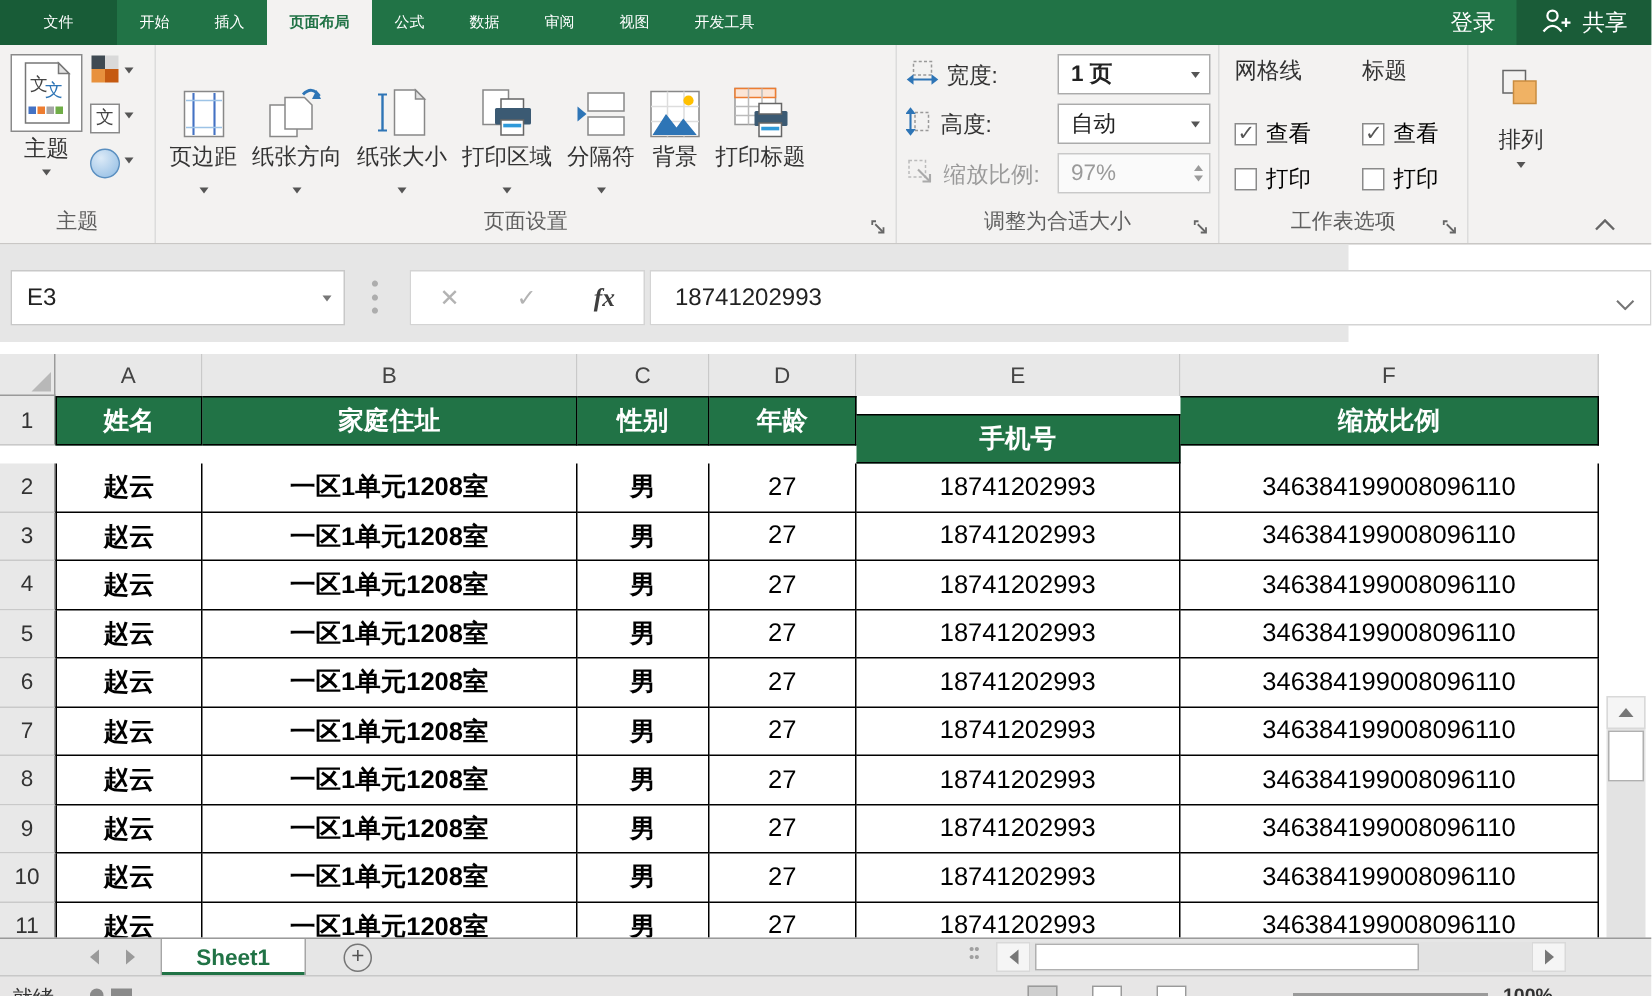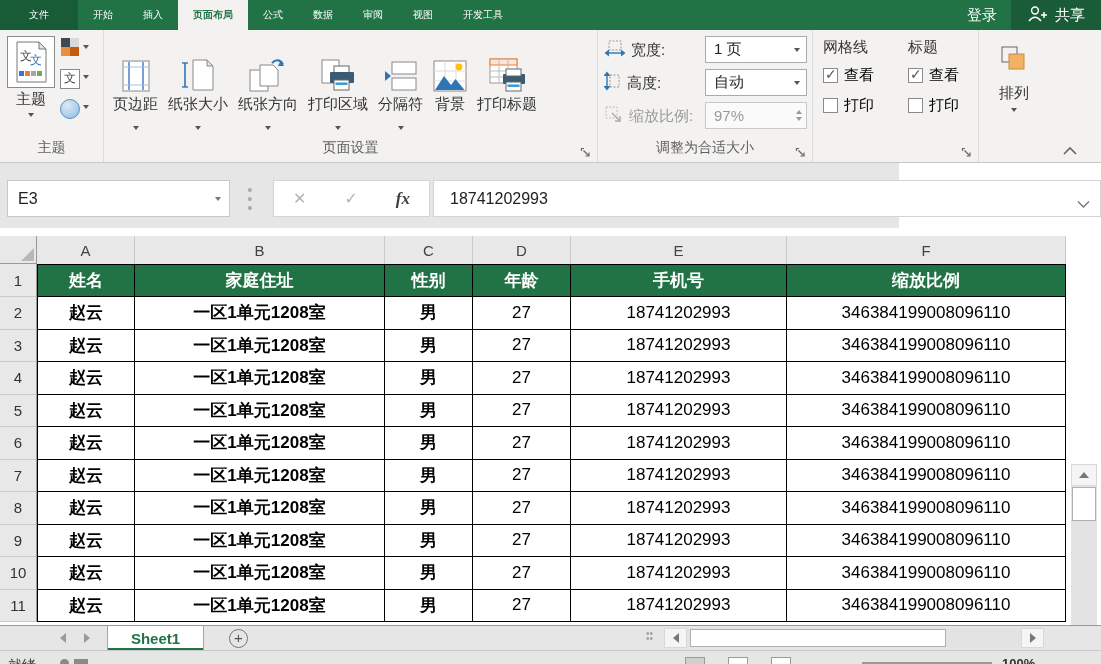--- a/index.html
+++ b/index.html
@@ -48,21 +48,21 @@
   .scalerow.dis .slb { color:#9a9a9a; }
   .combo { position:absolute; left:107px; width:102px; height:27px; background:#fff; border:1px solid #ABABAB; font-size:15px; color:#222; display:flex; align-items:center; padding-left:8px; }
   .combo .dar { position:absolute; right:6px; top:11px; }
   .combo.dis { background:#FAFAFA; border-color:#C9C9C9; color:#9a9a9a; }
   .spin { position:absolute; right:4px; top:4px; display:flex; flex-direction:column; gap:3px; }
   .spin i { width:0; height:0; border:3.5px solid transparent; display:block; }
   .spin .up { border-bottom:4.5px solid #9a9a9a; }
   .spin .dn { border-top:4.5px solid #9a9a9a; }
 
   .so-col { position:absolute; top:8px; }
-  .so-title { font-size:15px; color:#333; margin-bottom:9px; }
+  .so-title { font-size:15px; color:#333; margin-bottom:23px; }
   .so-row { display:flex; align-items:center; gap:6px; margin-bottom:11px; }
   .cb { width:15px; height:15px; background:#fff; border:1px solid #8a8a8a; position:relative; }
   .cb.on::after { content:"✓"; position:absolute; left:1px; top:-3px; font-size:14px; color:#555; }
 
   .collapse { position:absolute; left:1062px; top:112px; width:20px; height:16px; }
 
   
   .fxbar { position:absolute; left:0; top:163px; width:899px; height:65px; background:#E6E6E6; }
   .namebox { position:absolute; left:7px; top:17px; width:223px; height:37px; background:#fff; border:1px solid #C8C8C8; font-size:16px; color:#222; display:flex; align-items:center; padding-left:10px; }
   .namebox .dar { position:absolute; right:8px; top:16px; border-top-color:#777; }
@@ -200,41 +200,41 @@
                 <line x1="21" y1="2" x2="21" y2="30" stroke="#4472C4" stroke-width="1.4"></line>
                 <line x1="2" y1="7" x2="26" y2="7" stroke="#9DC3E6"></line>
                 <line x1="2" y1="25" x2="26" y2="25" stroke="#9DC3E6"></line>
               </svg>
             </div>
             <div class="plb">页边距</div>
             <div class="par"><span class="dar"></span></div>
           </div>
           <div class="pbtn">
             <div class="pic">
+              <svg width="40" height="34" viewBox="0 0 40 34">
+                <rect x="2" y="12" width="18" height="21" fill="#fff" stroke="#888"></rect>
+                <path d="M12 7 h13 l5 5 v16 h-18 z" fill="#fff" stroke="#888"></path>
+                <path d="M24 5 q6 -6 11 1" fill="none" stroke="#2E75B6" stroke-width="2"></path>
+                <path d="M33 2 l3 6 -6 0 z" fill="#2E75B6"></path>
+              </svg>
+            </div>
+            <div class="plb">纸张方向</div>
+            <div class="par"><span class="dar"></span></div>
+          </div>
+          <div class="pbtn">
+            <div class="pic">
               <svg width="34" height="34" viewBox="0 0 34 34">
                 <path d="M12 2 h14 l6 6 v24 h-20 z" fill="#fff" stroke="#888"></path>
                 <path d="M26 2 l6 6 h-6 z" fill="#e3e3e3" stroke="#888"></path>
                 <line x1="4" y1="5" x2="4" y2="29" stroke="#2E75B6" stroke-width="1.6"></line>
                 <line x1="1" y1="5" x2="7" y2="5" stroke="#2E75B6" stroke-width="1.4"></line>
                 <line x1="1" y1="29" x2="7" y2="29" stroke="#2E75B6" stroke-width="1.4"></line>
               </svg>
             </div>
             <div class="plb">纸张大小</div>
-            <div class="par"><span class="dar"></span></div>
-          </div>
-          <div class="pbtn">
-            <div class="pic">
-              <svg width="40" height="34" viewBox="0 0 40 34">
-                <rect x="2" y="12" width="18" height="21" fill="#fff" stroke="#888"></rect>
-                <path d="M12 7 h13 l5 5 v16 h-18 z" fill="#fff" stroke="#888"></path>
-                <path d="M24 5 q6 -6 11 1" fill="none" stroke="#2E75B6" stroke-width="2"></path>
-                <path d="M33 2 l3 6 -6 0 z" fill="#2E75B6"></path>
-              </svg>
-            </div>
-            <div class="plb">纸张方向</div>
             <div class="par"><span class="dar"></span></div>
           </div>
           <div class="pbtn">
             <div class="pic">
               <svg width="36" height="34" viewBox="0 0 36 34">
                 <rect x="2" y="2" width="17" height="23" fill="#fff" stroke="#888"></rect>
                 <rect x="14" y="8" width="15" height="9" fill="#fff" stroke="#666"></rect>
                 <rect x="10" y="14" width="24" height="11" rx="1" fill="#3B5A73"></rect>
                 <rect x="14" y="22" width="15" height="10" fill="#fff" stroke="#666"></rect>
                 <rect x="15.5" y="24.5" width="12" height="2.4" fill="#2E99D9"></rect>
@@ -303,21 +303,21 @@
         <span>
           <svg width="22" height="18" viewBox="0 0 22 18">
               <rect x="5" y="2" width="12" height="9" fill="none" stroke="#999" stroke-dasharray="2 1.5"></rect>
               <path d="M2 14 h18" stroke="#2E75B6" stroke-width="1.4"></path>
               <path d="M5 10.5 L0.5 14 L5 17.5 z" fill="#2E75B6"></path>
               <path d="M17 10.5 L21.5 14 L17 17.5 z" fill="#2E75B6"></path>
             </svg>
         </span>
         <span class="slb">宽度:</span>
       </div>
-      <div class="combo" style="top:6px;">
+      <div class="combo" style="top:6px;font-weight:bold;">
         <span>1 页</span>
         <span class="dar"></span>
       </div>
       <div class="scalerow" style="top:39px;">
         <span>
           <svg width="18" height="20" viewBox="0 0 18 20">
               <rect x="6" y="4" width="9" height="12" fill="none" stroke="#999" stroke-dasharray="2 1.5"></rect>
               <path d="M3 2 v16" stroke="#2E75B6" stroke-width="1.4"></path>
               <path d="M-0.5 5 L3 0.5 L6.5 5 z" fill="#2E75B6"></path>
               <path d="M-0.5 15 L3 19.5 L6.5 15 z" fill="#2E75B6"></path>
@@ -374,20 +374,21 @@
             <div class="so-row">
               <div class="cb on"></div>
               <div style="font-size: 15px;">查看</div>
             </div>
             <div class="so-row">
               <div class="cb"></div>
               <div style="font-size: 15px;">打印</div>
             </div>
           </div>
         </div>
+      <div class="glabel">工作表选项</div>
       <span class="launcher">
         <svg width="11" height="11" viewBox="0 0 11 11">
             <path d="M1.5 4 V1.5 H4" fill="none" stroke="#666" stroke-width="1.2"></path>
             <path d="M3.5 3.5 l5 5" stroke="#666" stroke-width="1.2"></path>
             <path d="M9 5.5 v3.5 h-3.5" fill="none" stroke="#666" stroke-width="1.2"></path>
           </svg>
       </span>
     </div>
 
     <div class="rgroup g-arrange">
@@ -441,21 +442,21 @@
           <div class="lcell" style="width: 98px;">D</div>
           <div class="lcell" style="width: 216px;">E</div>
           <div class="lcell" style="width: 279px;">F</div>
         </div>
         <div class="grow">
           <div class="ncell" style="width: 37px; height: 33px;">1</div>
           <div class="cell first grn" style="width: 98px; height: 33px;">姓名</div>
           <div class="cell grn" style="width: 250px; height: 33px;">家庭住址</div>
           <div class="cell grn" style="width: 88px; height: 33px;">性别</div>
           <div class="cell grn" style="width: 98px; height: 33px;">年龄</div>
-          <div class="cell grn" style="width: 216px; height: 33px;">手机号</div>
+          <div class="cell grn" style="width: 216px; height: 33px; margin-top: 12px;">手机号</div>
           <div class="cell grn" style="width: 279px; height: 33px;">缩放比例</div>
         </div>
         <div class="grow">
           <div class="ncell" style="width: 37px; height: 32.5px;">2</div>
           <div class="cell first" style="width: 98px; height: 32.5px; font-weight: 700;">赵云</div>
           <div class="cell" style="width: 250px; height: 32.5px; font-weight: 700;">一区1单元1208室</div>
           <div class="cell" style="width: 88px; height: 32.5px; font-weight: 700;">男</div>
           <div class="cell" style="width: 98px; height: 32.5px; font-weight: 400;">27</div>
           <div class="cell" style="width: 216px; height: 32.5px; font-weight: 400;">18741202993</div>
           <div class="cell" style="width: 279px; height: 32.5px; font-weight: 400;">346384199008096110</div>

